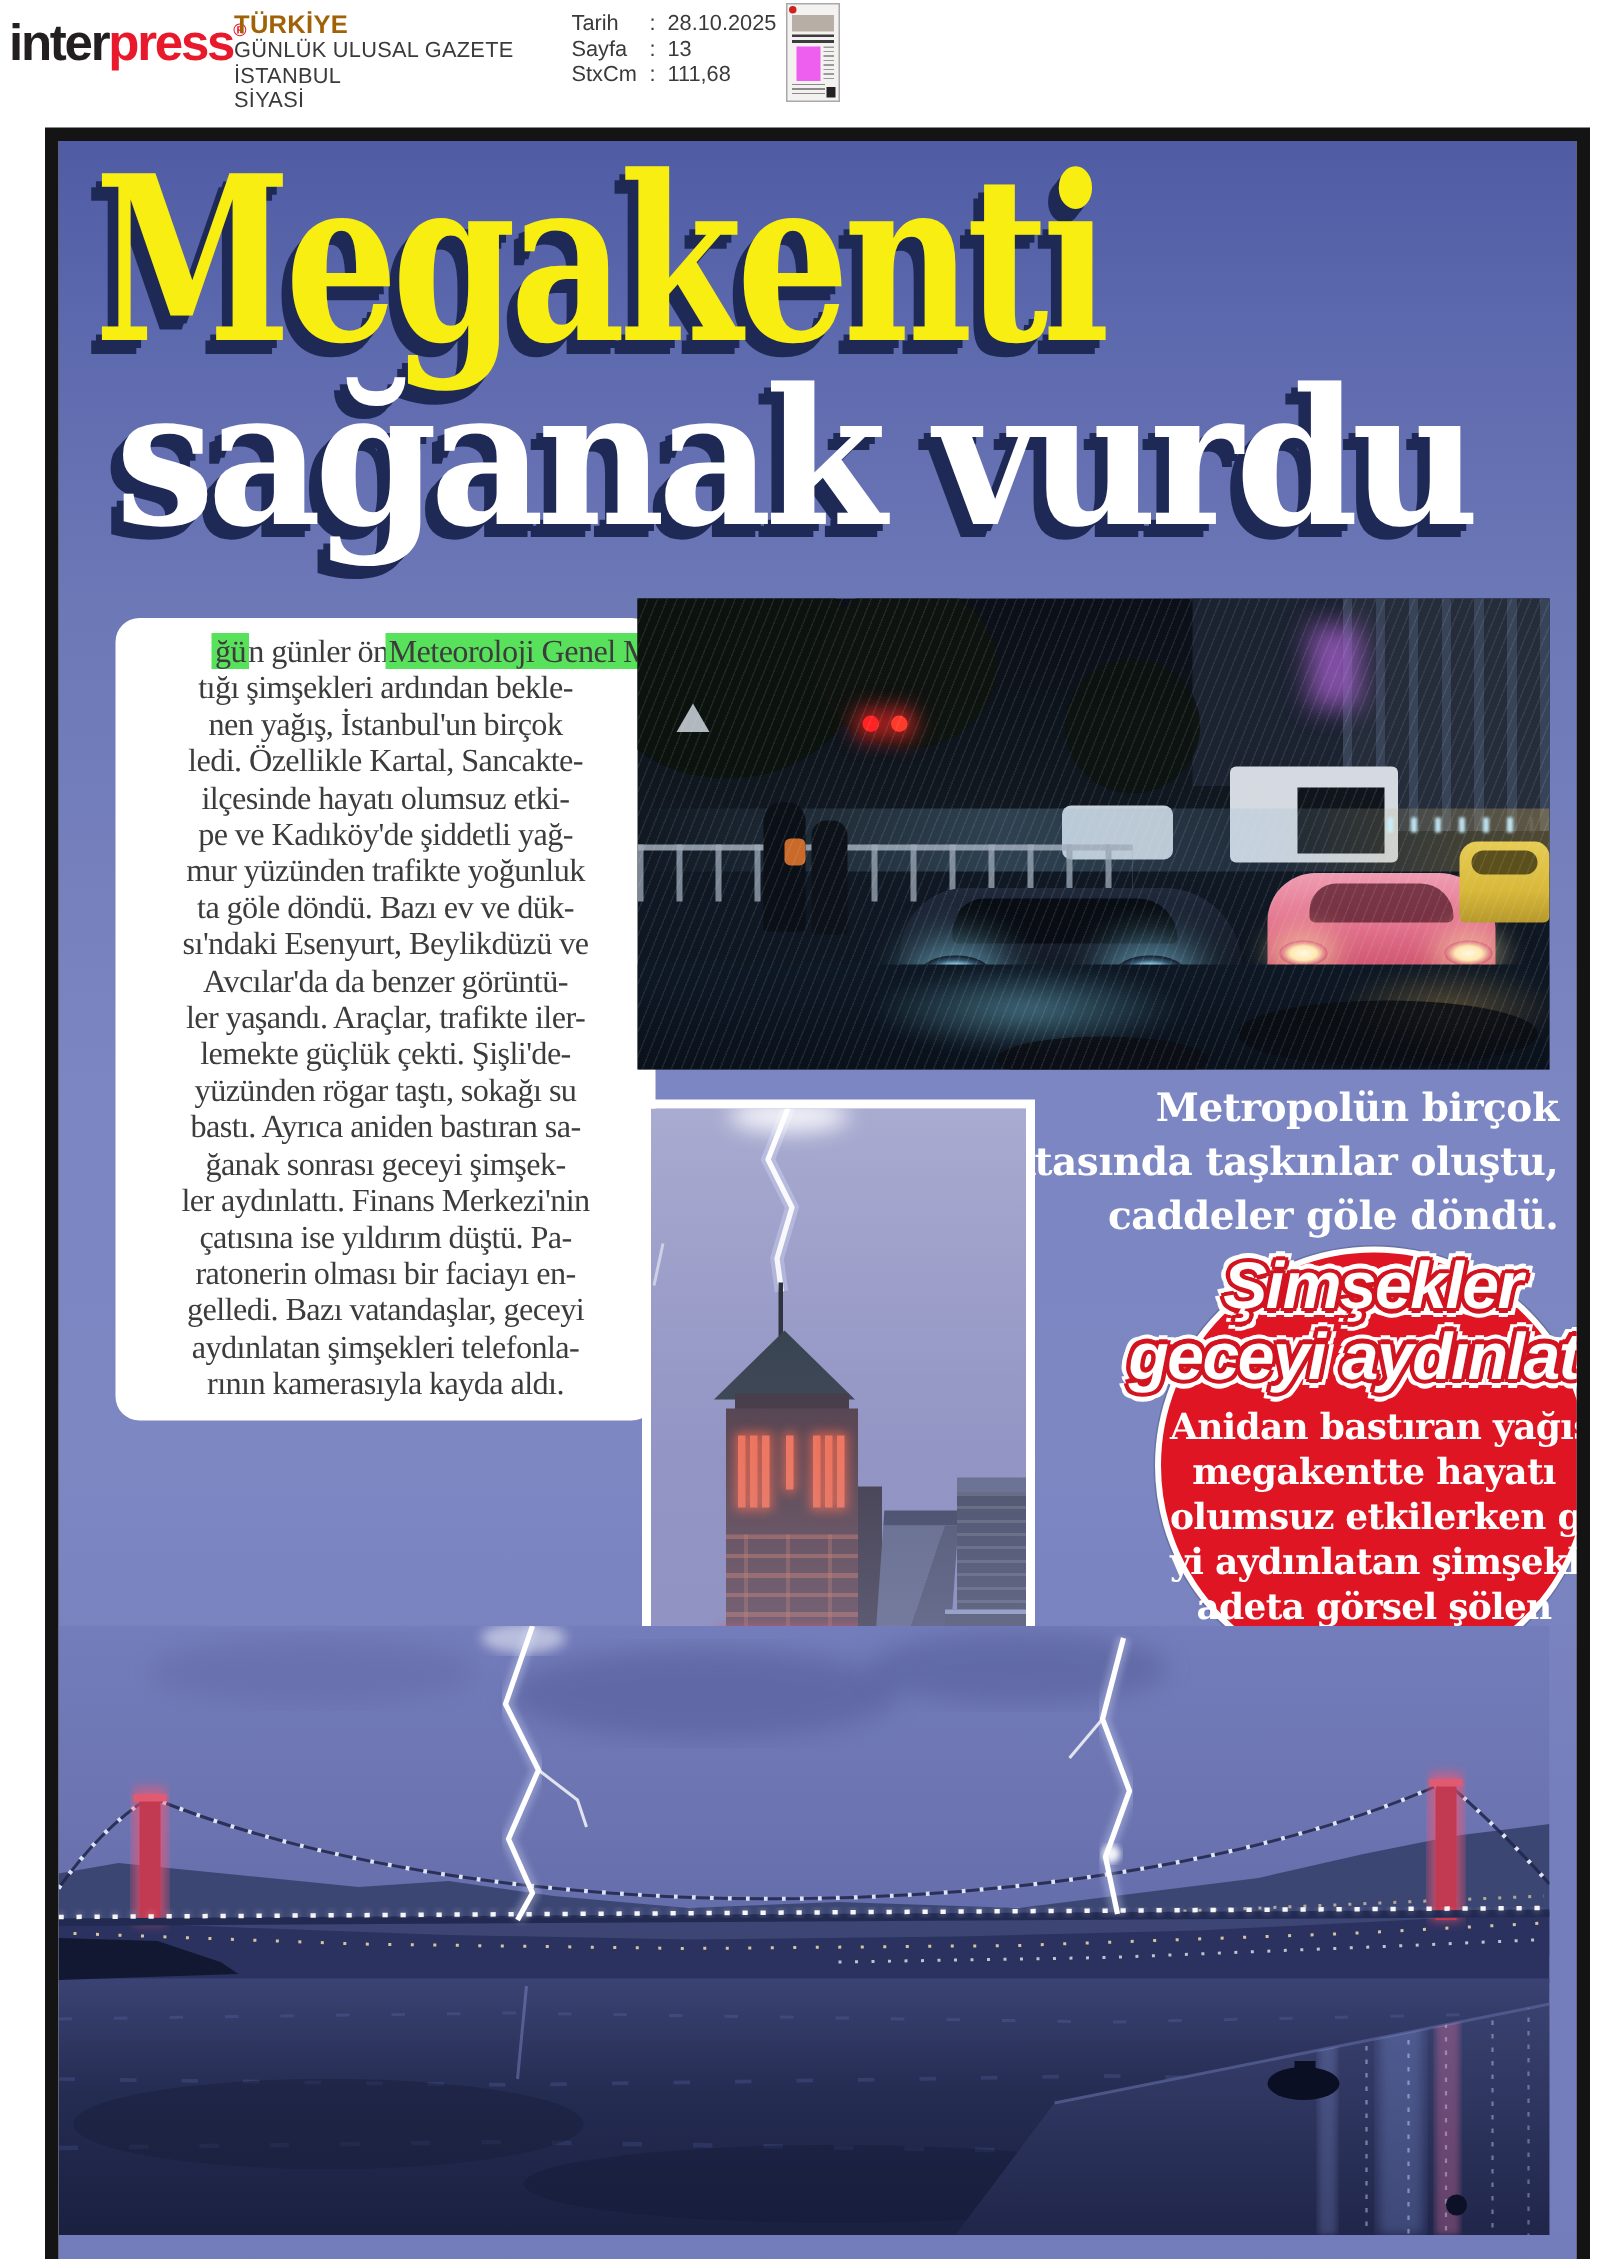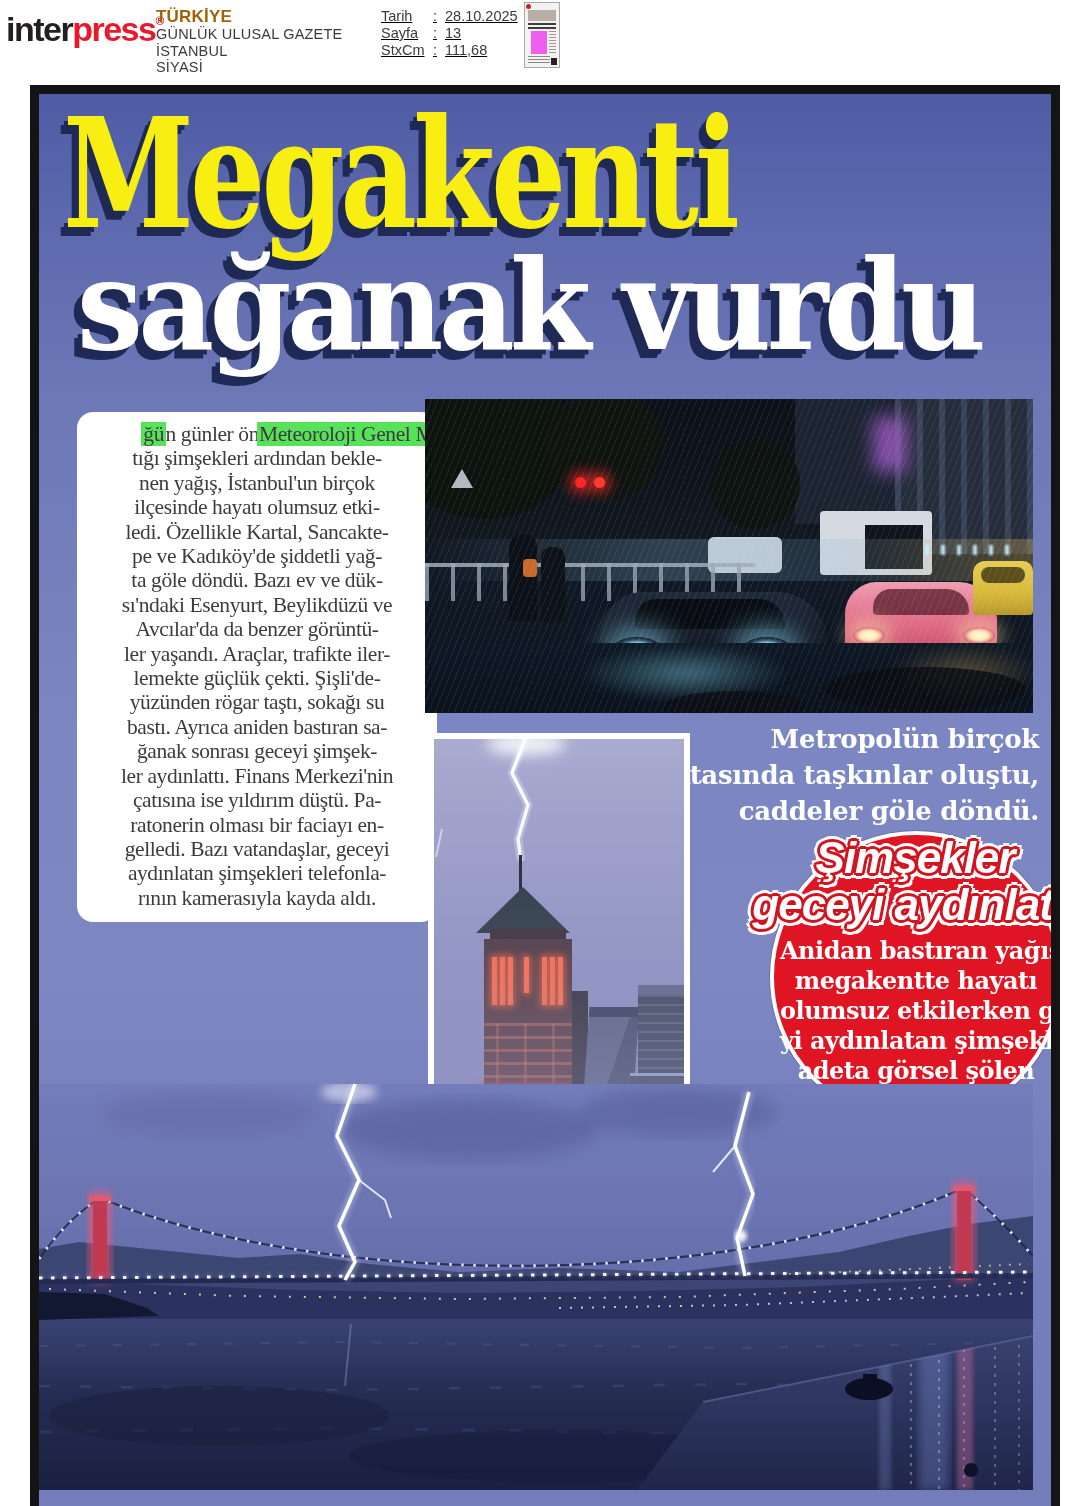--- a/index.html
+++ b/index.html
@@ -8,21 +8,21 @@
   .abs{position:absolute;}
 
   
   .logo{left:6px;top:10px;font-size:34px;font-weight:bold;letter-spacing:-1.5px;}
   .logo .p1{color:#231f20;}
   .logo .p2{color:#e8192c;}
   .logo sup{font-size:12px;color:#e8192c;vertical-align:16px;letter-spacing:0;}
   .source{left:156px;top:8px;}
   .source-name{font-size:17px;font-weight:bold;color:#a16207;letter-spacing:.2px;line-height:18px;}
   .source-lines div{font-size:14.5px;color:#3a3a3a;line-height:16.5px;letter-spacing:.2px;}
-  .meta{left:381px;top:8px;text-decoration:underline;}
+  .meta{left:381px;top:8px;}
   .meta-row{display:flex;font-size:14.5px;color:#3a3a3a;line-height:17px;}
   .meta-label{width:52px;}
   .meta-colon{width:12px;}
   
   .thumb{left:524px;top:2px;width:34px;height:64px;background:#f4f2f0;border:1px solid #a9a9a9;}
   .thumb>div{position:absolute;}
   .th-dot{left:1px;top:1px;width:5px;height:5px;border-radius:50%;background:#cc2222;}
   .th-photo{left:3px;top:7px;right:3px;height:11px;background:#b7afa6;}
   .th-bars{left:3px;top:20px;right:3px;height:6px;background:repeating-linear-gradient(180deg,#3c3c3c 0 2px,transparent 2px 4px);}
   .th-mag{left:6px;top:28px;width:16px;height:23px;background:#ee5ff0;}
@@ -198,23 +198,24 @@
     <div class="h1">Megakenti</div>
     <div class="h2">sağanak vurdu</div>
 
     <div class="blob" id="body-lines">
         <div class="b-line">
           <span class="hl">Meteoroloji Genel Müdürlü-</span>
         </div>
         <div class="b-line"><span class="hl">ğü</span>'nün günler öncesinden yap-</div>
         <div class="b-line">tığı şimşekleri ardından bekle-</div>
         <div class="b-line">nen yağış, İstanbul'un birçok</div>
+        <div class="b-line">ledi. Özellikle Kartal, Sancakte-</div>
         <div class="b-line">ilçesinde hayatı olumsuz etki-</div>
-        <div class="b-line">ledi. Özellikle Kartal, Sancakte-</div>
         <div class="b-line">pe ve Kadıköy'de şiddetli yağ-</div>
+        <div class="b-line">mur yüzünden trafikte yoğunluk</div>
         <div class="b-line">ta göle döndü. Bazı ev ve dük-</div>
         <div class="b-line">sı'ndaki Esenyurt, Beylikdüzü ve</div>
         <div class="b-line">Avcılar'da da benzer görüntü-</div>
         <div class="b-line">ler yaşandı. Araçlar, trafikte iler-</div>
         <div class="b-line">lemekte güçlük çekti. Şişli'de-</div>
         <div class="b-line">yüzünden rögar taştı, sokağı su</div>
         <div class="b-line">bastı. Ayrıca aniden bastıran sa-</div>
         <div class="b-line">ğanak sonrası geceyi şimşek-</div>
         <div class="b-line">ler aydınlattı. Finans Merkezi'nin</div>
         <div class="b-line">çatısına ise yıldırım düştü. Pa-</div>

